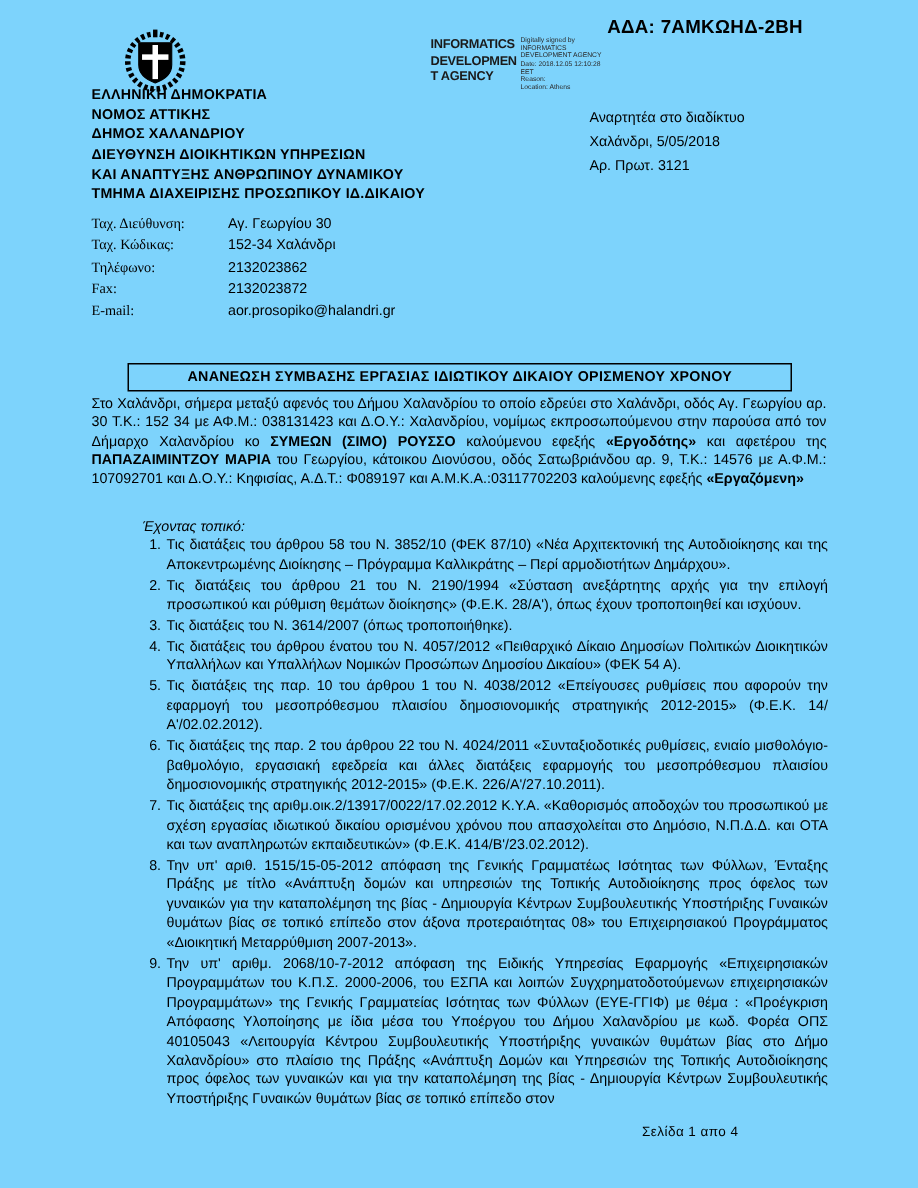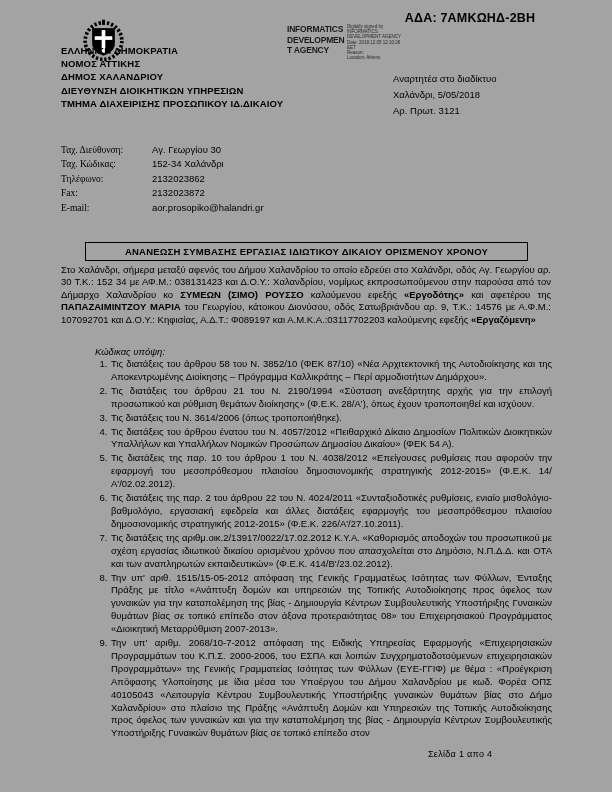--- a/index.html
+++ b/index.html
@@ -1,28 +1,28 @@
 <!DOCTYPE html>
 <html lang="el"><head>
 <meta charset="utf-8">
 <style>
   html,body{margin:0;padding:0;background:#888;}
   .page{
-    position:relative;width:612px;height:792px;background:#a3a3a3;
+    position:relative;width:612px;height:792px;background:#7dd3fc;
     margin:0 auto;overflow:hidden;
     font-family:"Liberation Sans","DejaVu Sans",sans-serif;color:#000;
   }
   .abs{position:absolute;}
   
   .ada{left:398px;top:11px;width:144px;text-align:center;font-size:12.5px;font-weight:bold;letter-spacing:.2px;}
   .stamp-large{left:287px;top:24px;width:58px;font-size:8.5px;font-weight:bold;line-height:10.5px;color:#1a1a1a;letter-spacing:-.2px;}
   .stamp-small{left:347px;top:24px;width:74px;font-size:4.5px;line-height:5.2px;color:#2a2a2a;}
   .emblem{left:80px;top:19px;}
   
-  .org-block{left:61px;top:44px;width:300px;font-size:9.5px;font-weight:bold;line-height:13.2px;letter-spacing:.15px;}
+  .org-block{left:61px;top:57px;width:300px;font-size:9.5px;font-weight:bold;line-height:13.2px;letter-spacing:.15px;}
   .pub-block{left:393px;top:71px;width:170px;font-size:9.5px;line-height:16px;}
   
   .contact{left:61px;top:143px;width:300px;font-size:9.5px;line-height:14.4px;}
   .c-label{display:inline-block;width:91px;font-family:Liberation Serif, serif;}
   
   .title-box{left:85px;top:242px;width:443px;border:1px solid #000;box-sizing:border-box;
     text-align:center;font-size:9.5px;font-weight:bold;padding:3px 15px;letter-spacing:.2px;}
   
   .intro{left:61px;top:264px;width:490px;font-size:9.5px;line-height:12.4px;text-align:justify;margin:0;}
   .b{font-weight:bold;}
@@ -65,20 +65,21 @@
       <rect x="20" y="23.5" width="24" height="5" fill="#fff"></rect>
     </svg>
   </div>
 
   <div class="abs org-block">
 
   <div>ΕΛΛΗΝΙΚΗ ΔΗΜΟΚΡΑΤΙΑ</div>
       <div>ΝΟΜΟΣ ΑΤΤΙΚΗΣ</div>
       <div>ΔΗΜΟΣ ΧΑΛΑΝΔΡΙΟΥ</div>
       <div>ΔΙΕΥΘΥΝΣΗ ΔΙΟΙΚΗΤΙΚΩΝ ΥΠΗΡΕΣΙΩΝ</div>
+      <div>ΚΑΙ ΑΝΑΠΤΥΞΗΣ ΑΝΘΡΩΠΙΝΟΥ ΔΥΝΑΜΙΚΟΥ</div>
       <div>ΤΜΗΜΑ ΔΙΑΧΕΙΡΙΣΗΣ ΠΡΟΣΩΠΙΚΟΥ ΙΔ.ΔΙΚΑΙΟΥ</div>
     </div>
 
   <div class="abs pub-block">
     <div>Αναρτητέα στο διαδίκτυο</div>
     <div>Χαλάνδρι, 5/05/2018</div>
     <div>Αρ. Πρωτ. 3121</div>
   </div>
 
   <div class="abs contact">
@@ -97,28 +98,28 @@
     </div>
       <div>
       <span class="c-label">E-mail:</span><span class="c-value">aor.prosopiko@halandri.gr</span>
     </div>
     </div>
 
   <div class="abs title-box">ΑΝΑΝΕΩΣΗ  ΣΥΜΒΑΣΗΣ  ΕΡΓΑΣΙΑΣ ΙΔΙΩΤΙΚΟΥ ΔΙΚΑΙΟΥ ΟΡΙΣΜΕΝΟΥ ΧΡΟΝΟΥ</div>
 
   <p class="abs intro"><span>Στο Χαλάνδρι, σήμερα μεταξύ αφενός του Δήμου Χαλανδρίου το οποίο εδρεύει στο Χαλάνδρι, οδός Αγ. Γεωργίου αρ. 30 Τ.Κ.: 152 34 με ΑΦ.Μ.: 038131423 και Δ.Ο.Υ.: Χαλανδρίου, νομίμως εκπροσωπούμενου στην παρούσα από τον Δήμαρχο Χαλανδρίου κο </span><span class="b">ΣΥΜΕΩΝ (ΣΙΜΟ) ΡΟΥΣΣΟ</span><span> καλούμενου εφεξής </span><span class="b">«Εργοδότης»</span><span> και αφετέρου της </span><span class="b">ΠΑΠΑΖΑΙΜΙΝΤΖΟΥ ΜΑΡΙΑ</span><span> του Γεωργίου, κάτοικου Διονύσου, οδός Σατωβριάνδου αρ. 9, Τ.Κ.: 14576 με Α.Φ.Μ.: 107092701 και Δ.Ο.Υ.: Κηφισίας, Α.Δ.Τ.: Φ089197 και Α.Μ.Κ.Α.:03117702203 καλούμενης εφεξής </span><span class="b">«Εργαζόμενη»</span></p>
 
-  <div class="abs having">Κώδικας υπόψη:</div>
+  <div class="abs having">Έχοντας τοπικό:</div>
 
   <div class="abs legal">
     <ol>
 
     <li>Τις διατάξεις του άρθρου 58 του Ν. 3852/10 (ΦΕΚ 87/10) «Νέα Αρχιτεκτονική της Αυτοδιοίκησης και της Αποκεντρωμένης Διοίκησης – Πρόγραμμα Καλλικράτης – Περί αρμοδιοτήτων Δημάρχου».</li>
         <li>Τις διατάξεις του άρθρου 21 του Ν. 2190/1994 «Σύσταση ανεξάρτητης αρχής για την επιλογή προσωπικού και ρύθμιση θεμάτων διοίκησης» (Φ.Ε.Κ. 28/Α'), όπως έχουν τροποποιηθεί και ισχύουν.</li>
-        <li>Τις διατάξεις του Ν. 3614/2006 (όπως τροποποιήθηκε).</li>
+        <li>Τις διατάξεις του Ν. 3614/2007 (όπως τροποποιήθηκε).</li>
         <li>Τις διατάξεις του άρθρου ένατου του Ν. 4057/2012 «Πειθαρχικό Δίκαιο Δημοσίων Πολιτικών Διοικητικών Υπαλλήλων και Υπαλλήλων Νομικών Προσώπων Δημοσίου Δικαίου» (ΦΕΚ 54 Α).</li>
         <li>Τις διατάξεις της παρ. 10 του άρθρου 1 του Ν. 4038/2012 «Επείγουσες ρυθμίσεις που αφορούν την εφαρμογή του μεσοπρόθεσμου πλαισίου δημοσιονομικής στρατηγικής 2012-2015» (Φ.Ε.Κ. 14/Α'/02.02.2012).</li>
         <li>Τις διατάξεις της παρ. 2 του άρθρου 22 του Ν. 4024/2011 «Συνταξιοδοτικές ρυθμίσεις, ενιαίο μισθολόγιο-βαθμολόγιο, εργασιακή εφεδρεία και άλλες διατάξεις εφαρμογής του μεσοπρόθεσμου πλαισίου δημοσιονομικής στρατηγικής 2012-2015» (Φ.Ε.Κ. 226/Α'/27.10.2011).</li>
         <li>Τις διατάξεις της αριθμ.οικ.2/13917/0022/17.02.2012 Κ.Υ.Α. «Καθορισμός αποδοχών του προσωπικού με σχέση εργασίας ιδιωτικού δικαίου ορισμένου χρόνου που απασχολείται στο Δημόσιο, Ν.Π.Δ.Δ. και ΟΤΑ και των αναπληρωτών εκπαιδευτικών» (Φ.Ε.Κ. 414/Β'/23.02.2012).</li>
         <li>Την υπ' αριθ. 1515/15-05-2012 απόφαση της Γενικής Γραμματέως Ισότητας των Φύλλων, Ένταξης Πράξης με τίτλο «Ανάπτυξη δομών και υπηρεσιών της Τοπικής Αυτοδιοίκησης προς όφελος των γυναικών για την καταπολέμηση της βίας - Δημιουργία Κέντρων Συμβουλευτικής Υποστήριξης Γυναικών θυμάτων βίας σε τοπικό επίπεδο στον άξονα προτεραιότητας 08» του Επιχειρησιακού Προγράμματος «Διοικητική Μεταρρύθμιση 2007-2013».</li>
         <li>Την υπ' αριθμ. 2068/10-7-2012 απόφαση της Ειδικής Υπηρεσίας Εφαρμογής «Επιχειρησιακών Προγραμμάτων του Κ.Π.Σ. 2000-2006, του ΕΣΠΑ και λοιπών Συγχρηματοδοτούμενων επιχειρησιακών Προγραμμάτων» της Γενικής Γραμματείας Ισότητας των Φύλλων (ΕΥΕ-ΓΓΙΦ) με θέμα : «Προέγκριση Απόφασης Υλοποίησης με ίδια μέσα του Υποέργου του Δήμου Χαλανδρίου με κωδ. Φορέα ΟΠΣ 40105043 «Λειτουργία Κέντρου Συμβουλευτικής Υποστήριξης γυναικών θυμάτων βίας στο Δήμο Χαλανδρίου» στο πλαίσιο της Πράξης «Ανάπτυξη Δομών και Υπηρεσιών της Τοπικής Αυτοδιοίκησης προς όφελος των γυναικών και για την καταπολέμηση της βίας - Δημιουργία Κέντρων Συμβουλευτικής Υποστήριξης Γυναικών θυμάτων βίας σε τοπικό επίπεδο στον</li>
       </ol>
   </div>
 
   <div class="abs footer">Σελίδα 1 απο 4</div>

